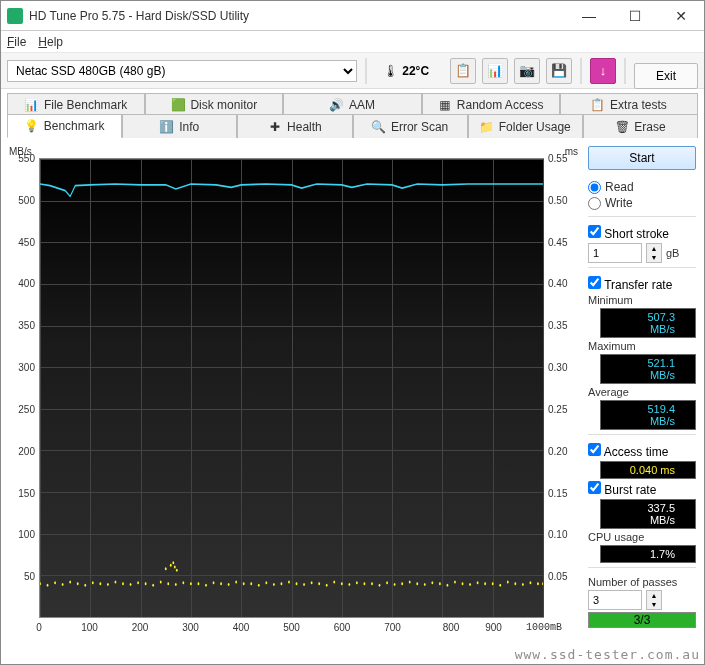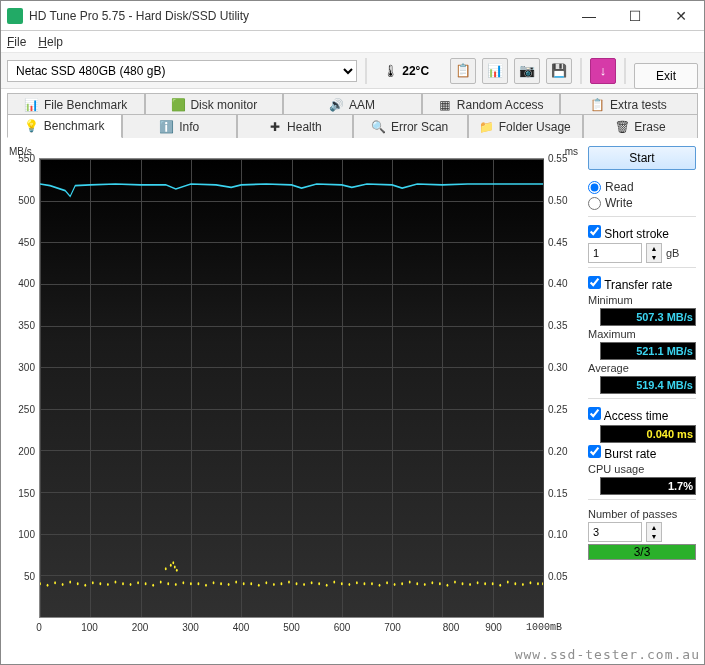--- a/index.html
+++ b/index.html
@@ -30,21 +30,21 @@
 .content { display: flex; padding: 8px; gap: 10px; background: #fff; }
 .chartcol { flex: 1; position: relative; }
 .sidecol { width: 108px; display: flex; flex-direction: column; gap: 4px; }
 .btn-start { height: 24px; background: linear-gradient(#eaf4ff,#d0e7ff); border: 1px solid #5a9bd8; border-radius: 2px; display: flex; align-items: center; justify-content: center; color: #000; font-size: 12px; }
 .radios, .checks { display: flex; flex-direction: column; gap: 2px; padding: 6px 0; border-bottom: 1px solid #ddd; }
 .radios label, .checks label, .sidecol .lbl { font-size: 11px; color: #333; display: flex; align-items: center; gap: 4px; }
 .spin { display: flex; align-items: center; gap: 4px; }
 .spin input { width: 54px; height: 20px; border: 1px solid #bbb; padding: 0 4px; font-size: 11px; }
 .spin .spinbtns { width: 16px; height: 20px; border: 1px solid #bbb; display: flex; flex-direction: column; }
 .spin .spinbtns div { flex: 1; display: flex; align-items: center; justify-content: center; font-size: 7px; background: #f0f0f0; }
-.valbox { background: #000; color: #fff; border: 1px solid #666; padding: 2px 2px; font-size: 11px; font-weight: bold; text-align: right; margin-left: 12px; }
+.valbox { background: #000; color: #fff; border: 1px solid #666; padding: 2px 20px; font-size: 11px; font-weight: normal; text-align: right; margin-left: 12px; }
 .valbox.cyan { color: #3bd4f0; }
 .valbox.yellow { color: #fff02a; }
 .valbox.white { color: #fff; }
 .grp { border-bottom: 1px solid #ddd; padding: 4px 0; display: flex; flex-direction: column; gap: 2px; }
 .passes-bar { height: 16px; border: 1px solid #888; background: #f0f0f0; position: relative; display: flex; align-items: center; justify-content: center; font-size: 11px; }
 .passes-bar .fill { position: absolute; left: 0; top: 0; bottom: 0; background: #2bb02b; }
 .passes-bar .txt { position: relative; z-index: 1; }
 .chart-wrap { position: relative; width: 100%; height: 490px; }
 .ylabel-left { position: absolute; left: 0; top: 0; font-size: 10px; color: #333; }
 .ylabel-right { position: absolute; right: 0; top: 0; font-size: 10px; color: #333; }
@@ -329,20 +329,21 @@
       <div class="valbox cyan">507.3 MB/s</div>
       <span class="lbl">Maximum</span>
       <div class="valbox cyan">521.1 MB/s</div>
       <span class="lbl">Average</span>
       <div class="valbox cyan">519.4 MB/s</div>
     </div>
     <div class="grp">
       <label><input type="checkbox" checked="" style=""> <span>Access time</span></label>
       <div class="valbox yellow">0.040 ms</div>
       <label><input type="checkbox" checked="" style=""> <span>Burst rate</span></label>
+      <div class="valbox white">337.5 MB/s</div>
       <span class="lbl">CPU usage</span>
       <div class="valbox white">1.7%</div>
     </div>
     <div class="grp" style="border-bottom:none">
       <span class="lbl">Number of passes</span>
       <div class="spin">
         <input value="3" style="">
         <div class="spinbtns">
             <div>▲</div>
             <div>▼</div>

